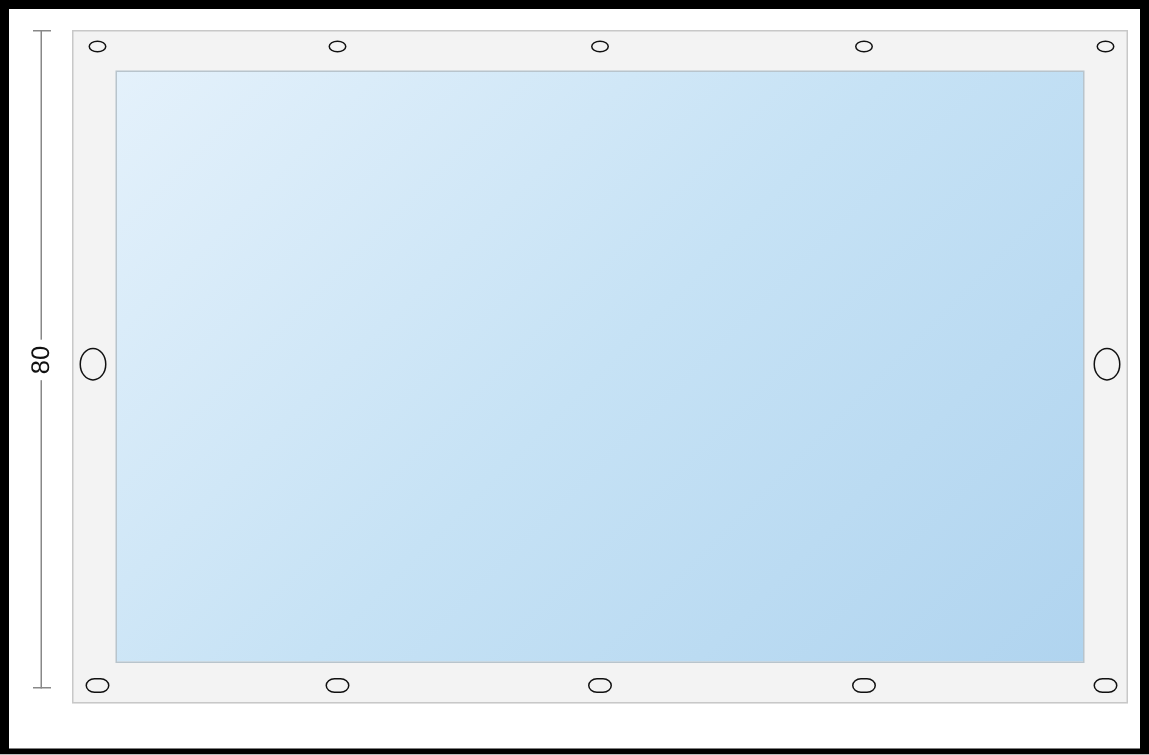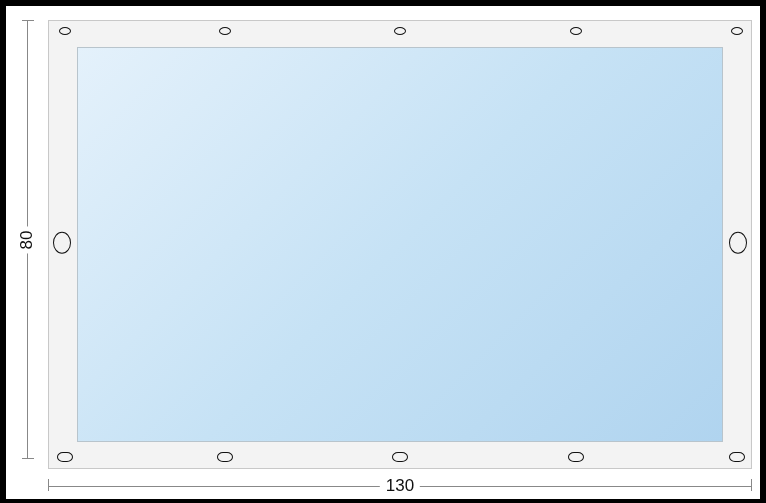--- a/index.html
+++ b/index.html
@@ -130,26 +130,20 @@
 <div class="frame">
   <div class="inner">
 
     <div class="vdim">
       <div class="line"></div>
       <div class="tick-top"></div>
       <div class="tick-bot"></div>
       <div class="label">80</div>
     </div>
 
-    <div class="hdim">
-      <div class="line"></div>
-      <div class="tick-l"></div>
-      <div class="tick-r"></div>
-      <div class="label">130</div>
-    </div>
 
     <div class="panel">
       <div class="screen"></div>
 
       <div class="hole small t1"></div>
       <div class="hole small t2"></div>
       <div class="hole small t3"></div>
       <div class="hole small t4"></div>
       <div class="hole small t5"></div>
 

